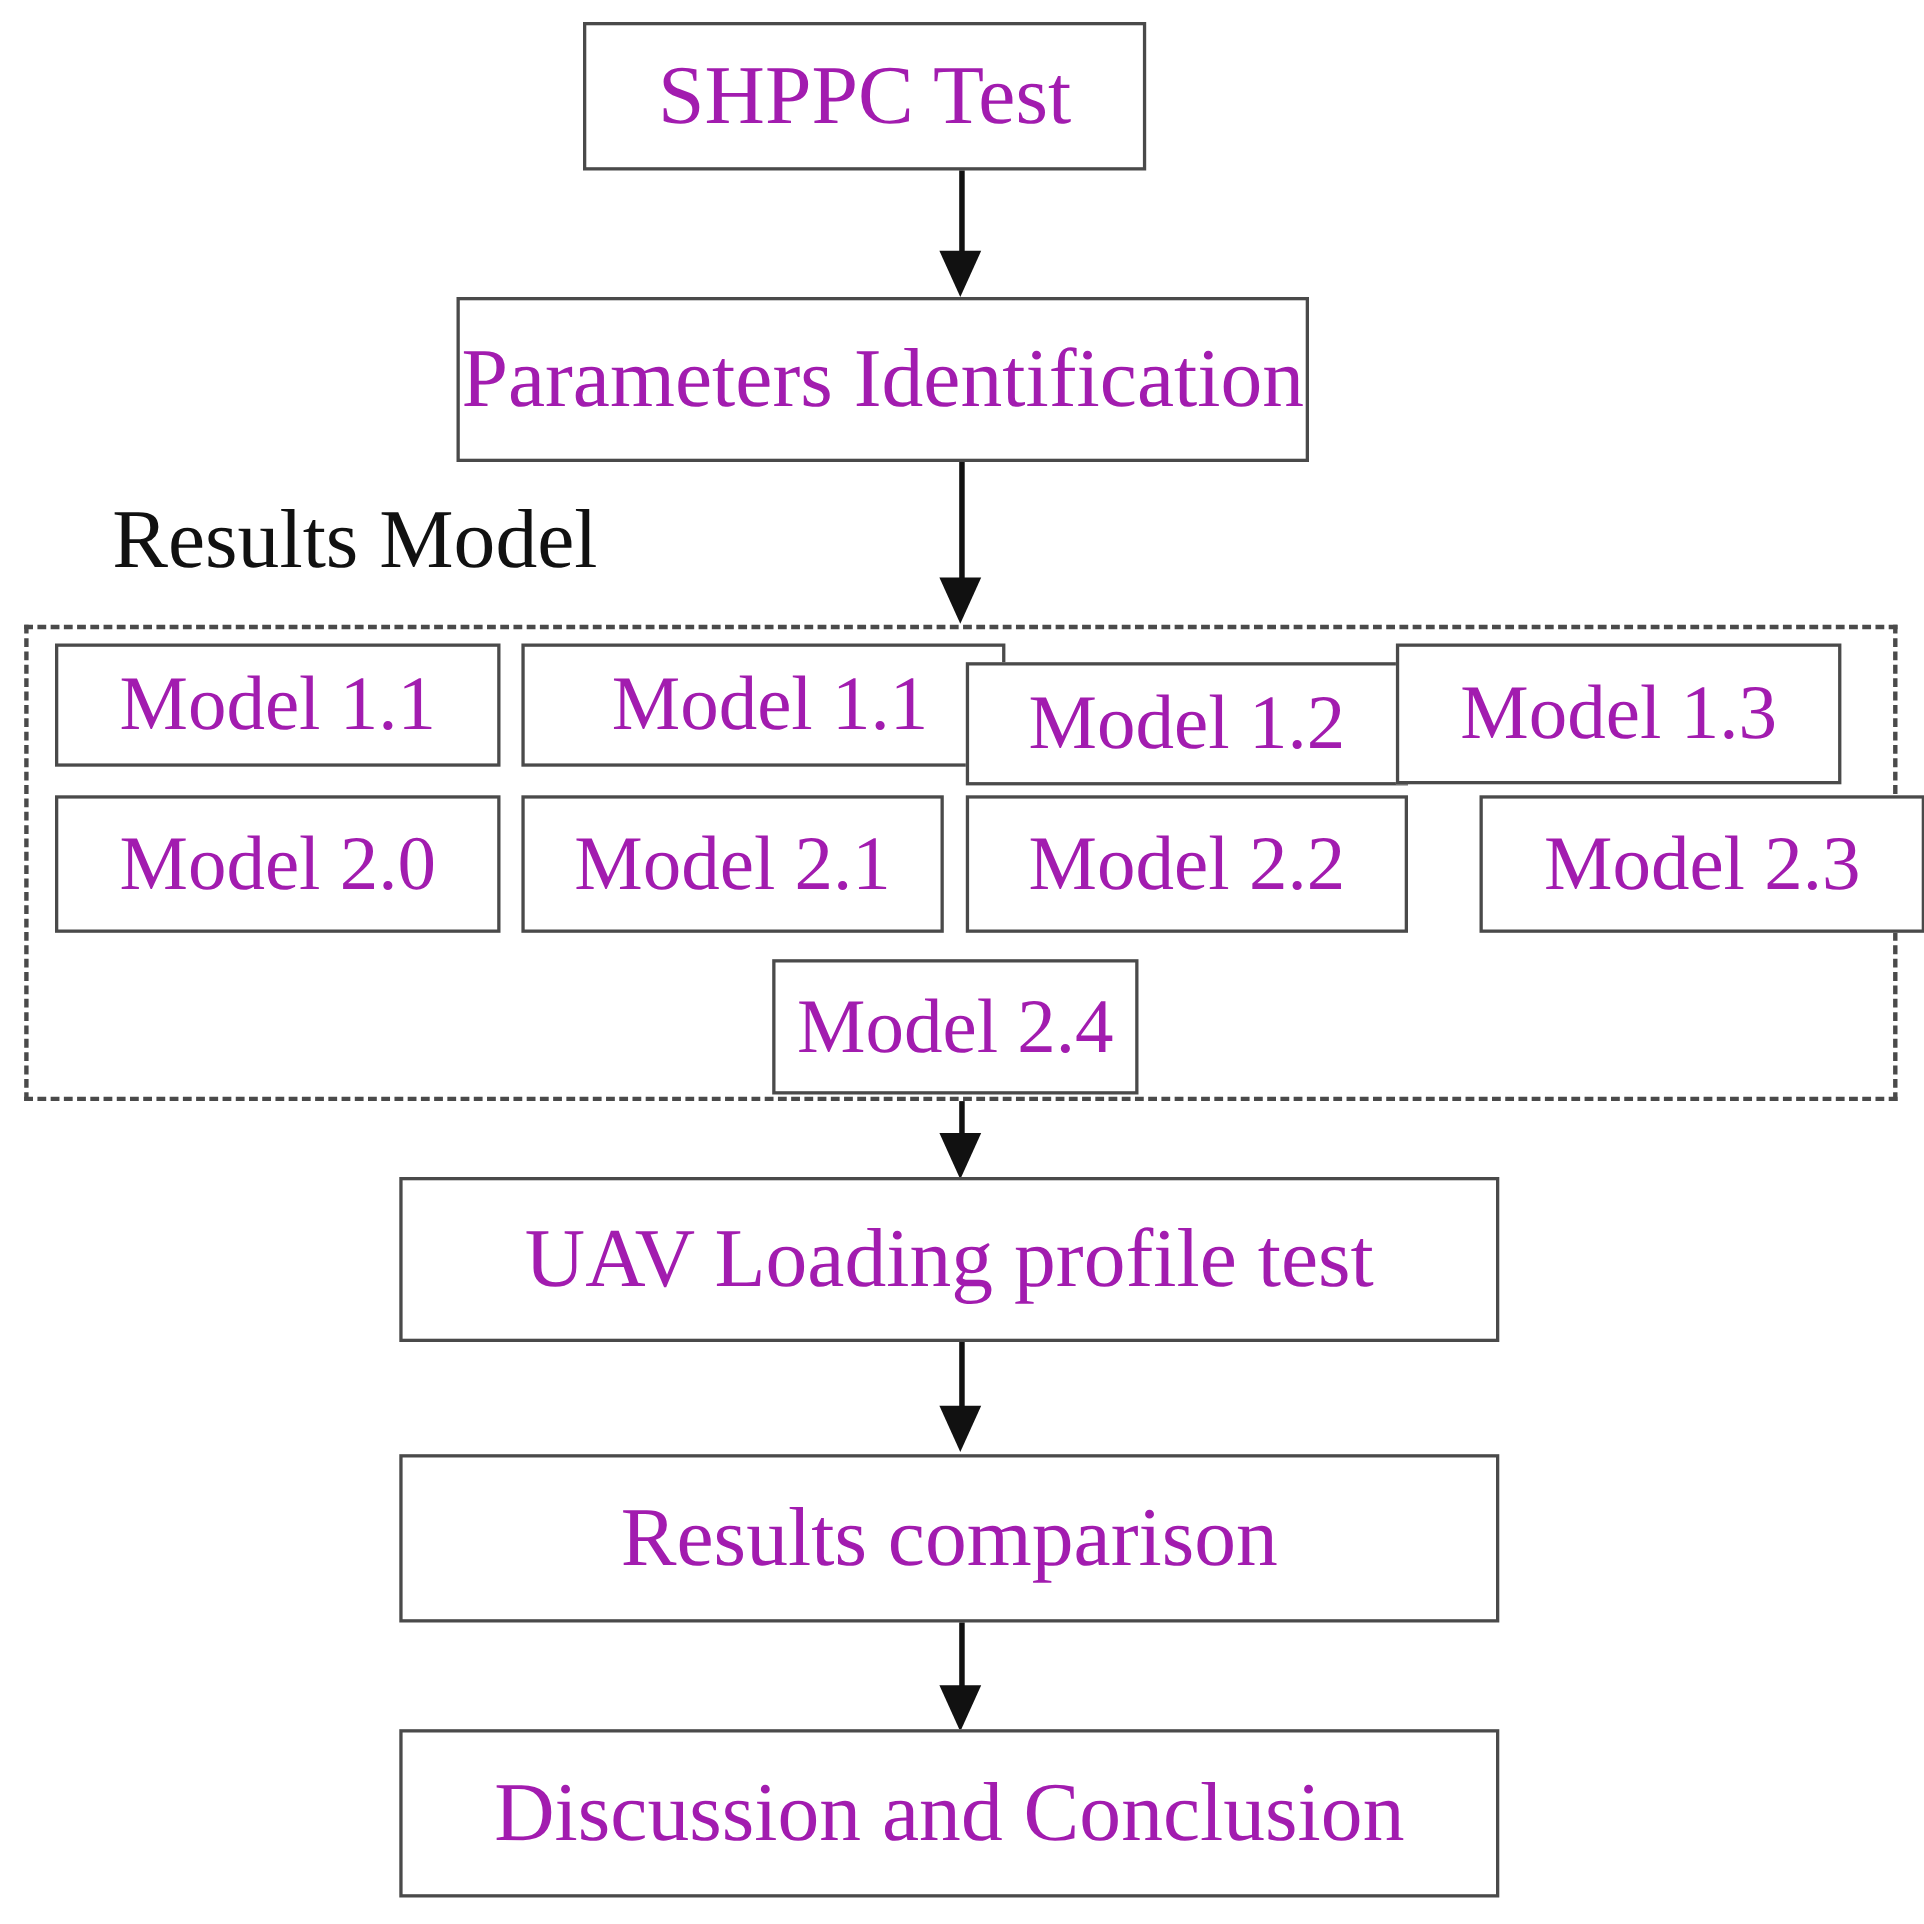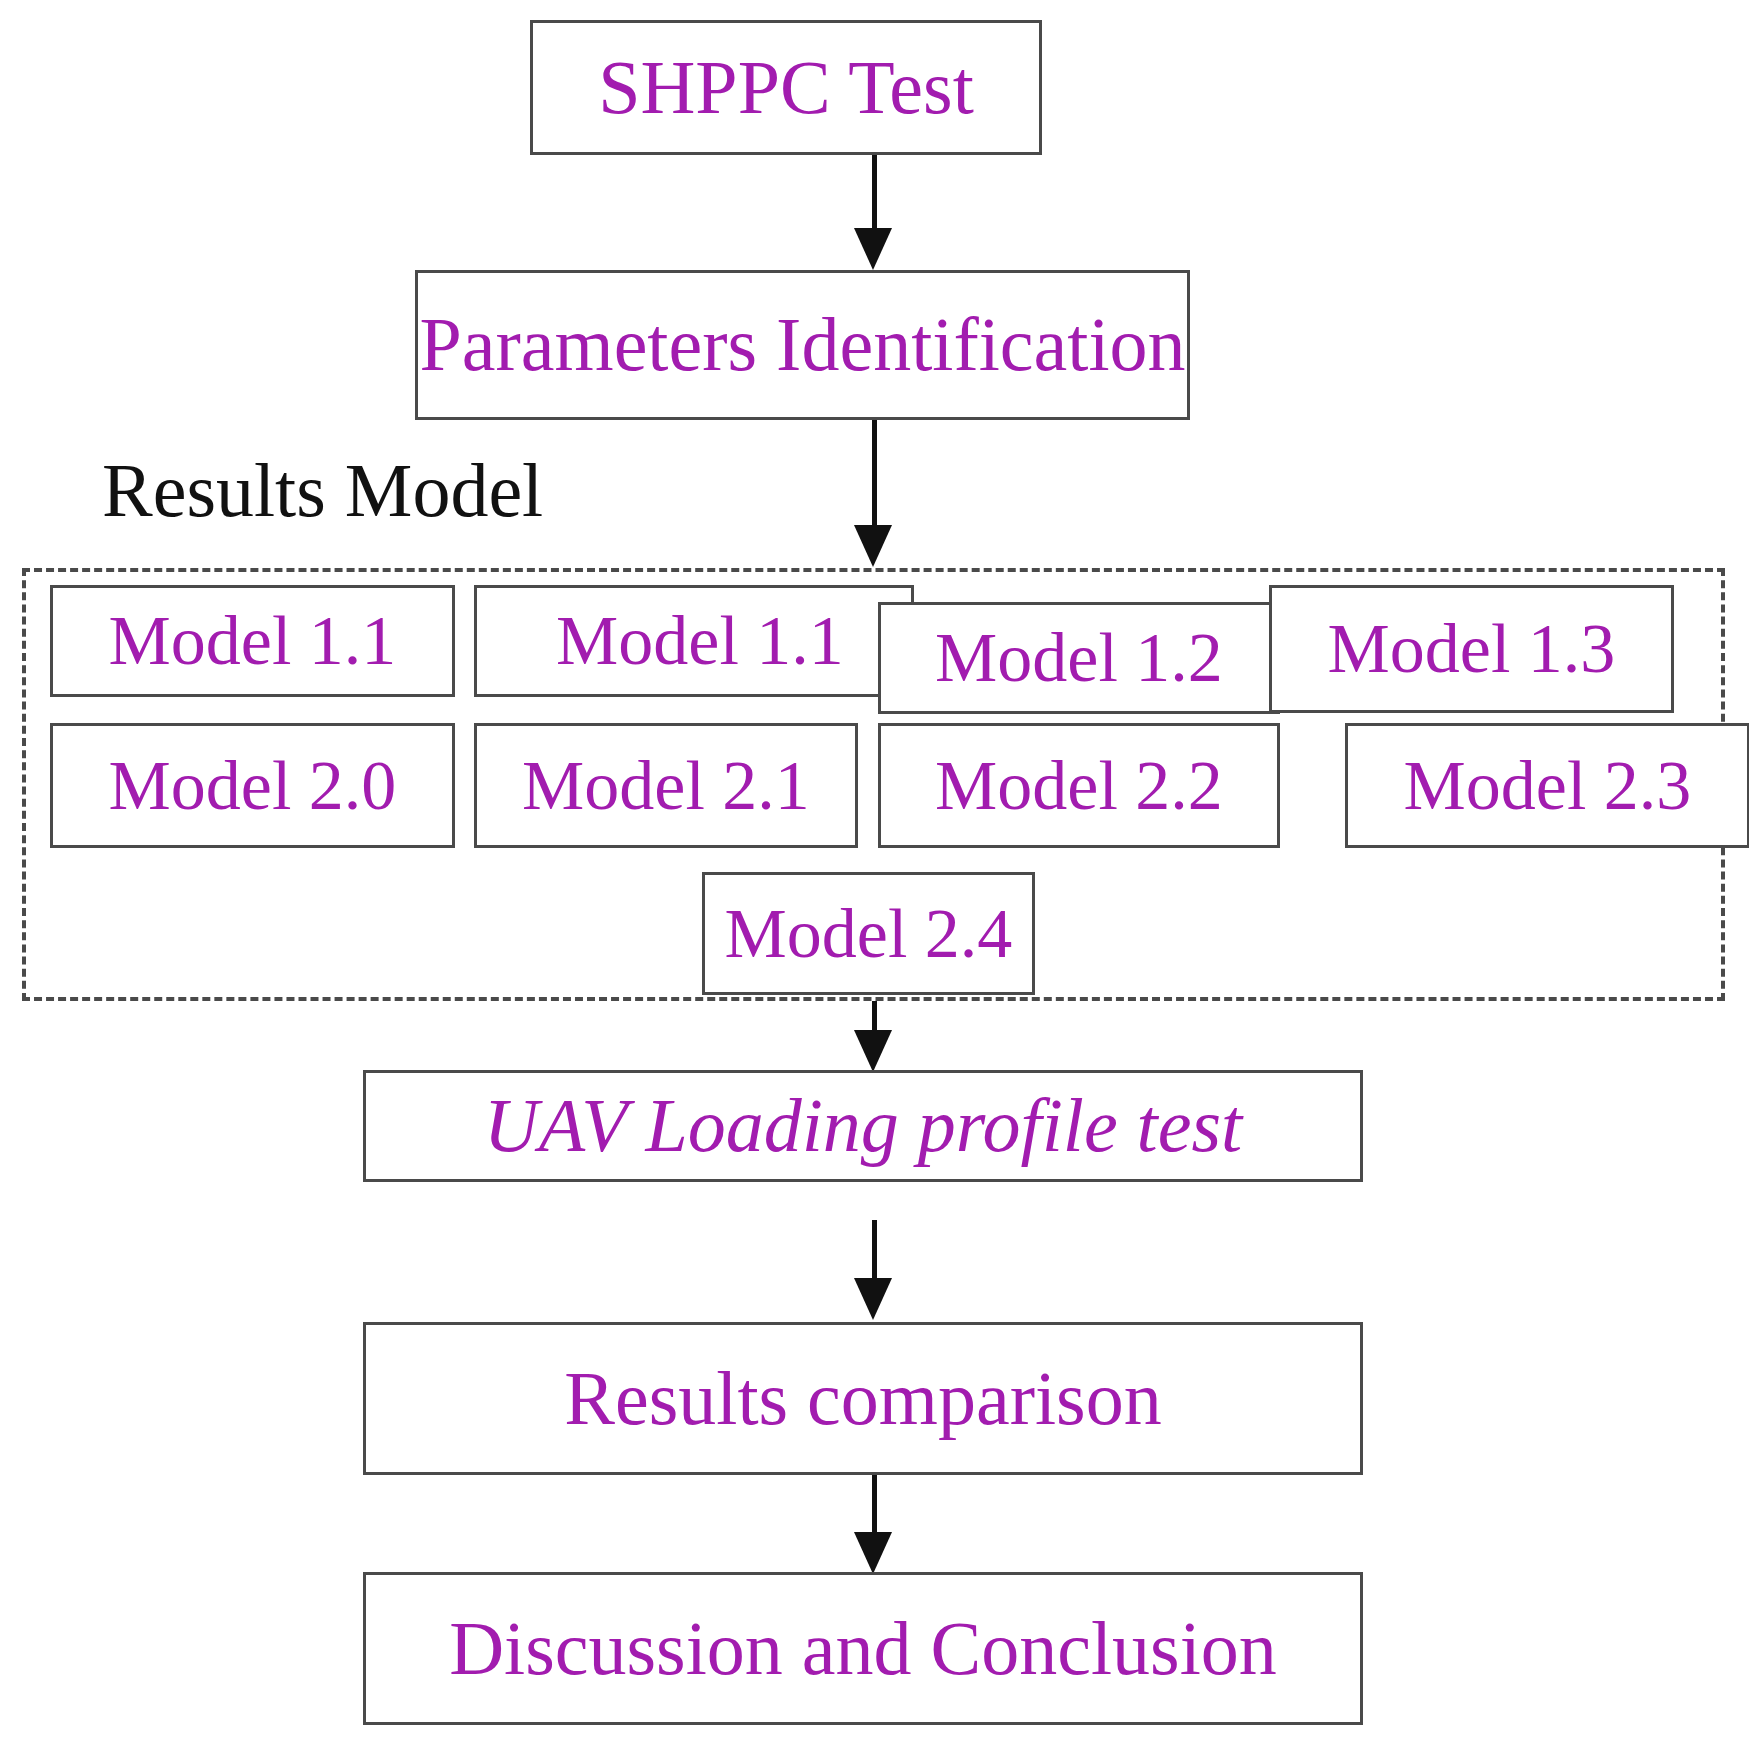--- a/index.html
+++ b/index.html
@@ -90,21 +90,21 @@
   <div class="node node-md" style="left:50px; top:723px; width:405px; height:125px;">Model 2.0</div>
   <div class="node node-md" style="left:474px; top:723px; width:384px; height:125px;">Model 2.1</div>
   <div class="node node-md" style="left:878px; top:723px; width:402px; height:125px;">Model 2.2</div>
   <div class="node node-md" style="left:1300px; top:723px; width:405px; height:125px;margin-left:45px;">Model 2.3</div>
 
   <div class="node node-md" style="left:702px; top:872px; width:333px; height:123px;text-align:right;">Model 2.4</div>
 
   <div class="conn" style="left:872px; top:1001px; height:35px;"></div>
   <div class="arrowhead" style="left:854px; top:1030px;"></div>
 
-  <div class="node node-lg" style="left:363px; top:1070px; width:1000px; height:112px;font-style:italic;">UAV Loading profile test</div>
+  <div class="node node-lg" style="left:363px; top:1070px; width:1000px; height:150px;">UAV Loading profile test</div>
 
   <div class="conn" style="left:872px; top:1220px; height:62px;"></div>
   <div class="arrowhead" style="left:854px; top:1278px;"></div>
 
   <div class="node node-lg" style="left:363px; top:1322px; width:1000px; height:153px;">Results comparison</div>
 
   <div class="conn" style="left:872px; top:1475px; height:62px;"></div>
   <div class="arrowhead" style="left:854px; top:1532px;"></div>
 
   <div class="node node-lg" style="left:363px; top:1572px; width:1000px; height:153px;">Discussion and Conclusion</div>

